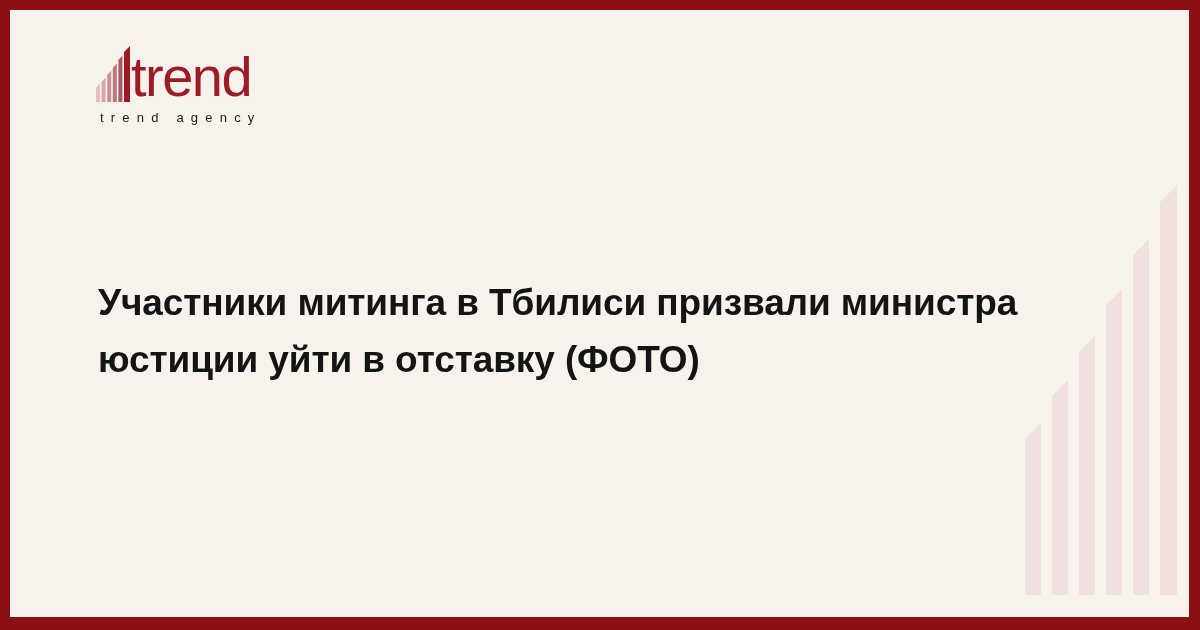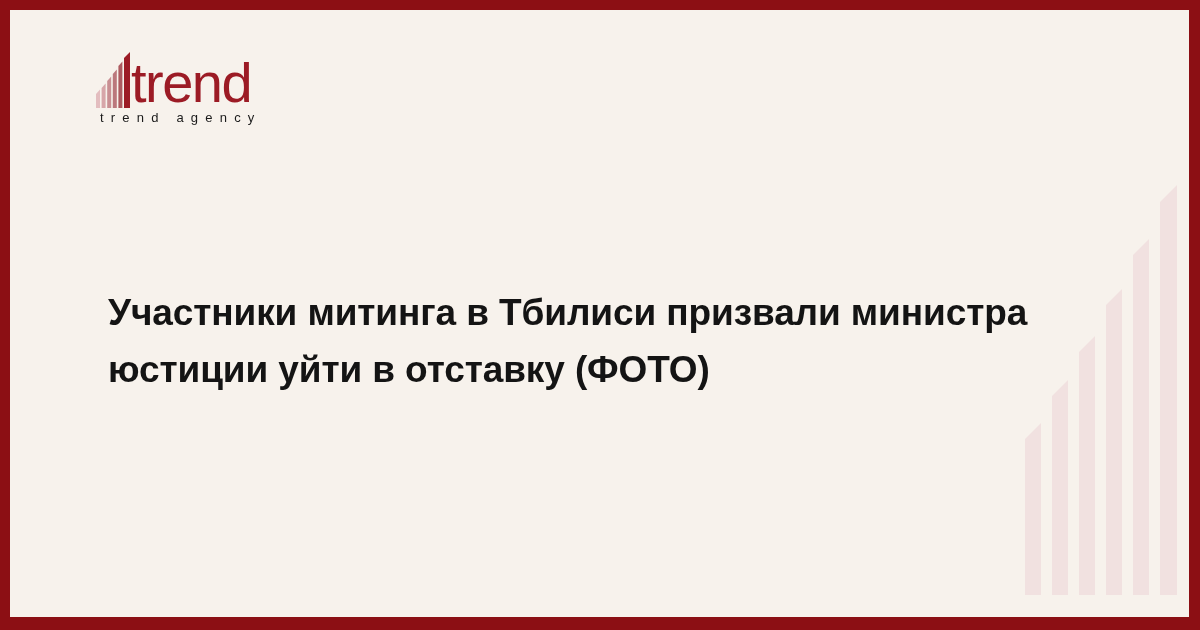--- a/index.html
+++ b/index.html
@@ -45,21 +45,21 @@
 
   
   .logo {
     position: absolute;
     left: 86px;
     top: 36px;
     width: 300px;
   }
   .logo-row {
     display: flex;
-    align-items: flex-end;
+    align-items: flex-start;
     height: 62px;
   }
   .logo-mark {
     width: 34px;
     height: 56px;
     margin-right: 1px;
     flex: none;
   }
   .logo-mark svg { display: block; width: 100%; height: 100%; }
   .logo-word {
@@ -82,21 +82,21 @@
     color: #1b1b1b;
     white-space: nowrap;
   }
 
   
   .headline {
     position: absolute;
     left: 86px;
     top: 262px;
     width: 975px;
-    margin: 12px;
+    margin: 2px;
     font-family: "Liberation Sans", "DejaVu Sans", sans-serif;
     font-size: 37px;
     line-height: 57px;
     font-weight: 700;
     letter-spacing: -0.1px;
     color: #141414;
   }
 </style>
 </head>
 <body>

